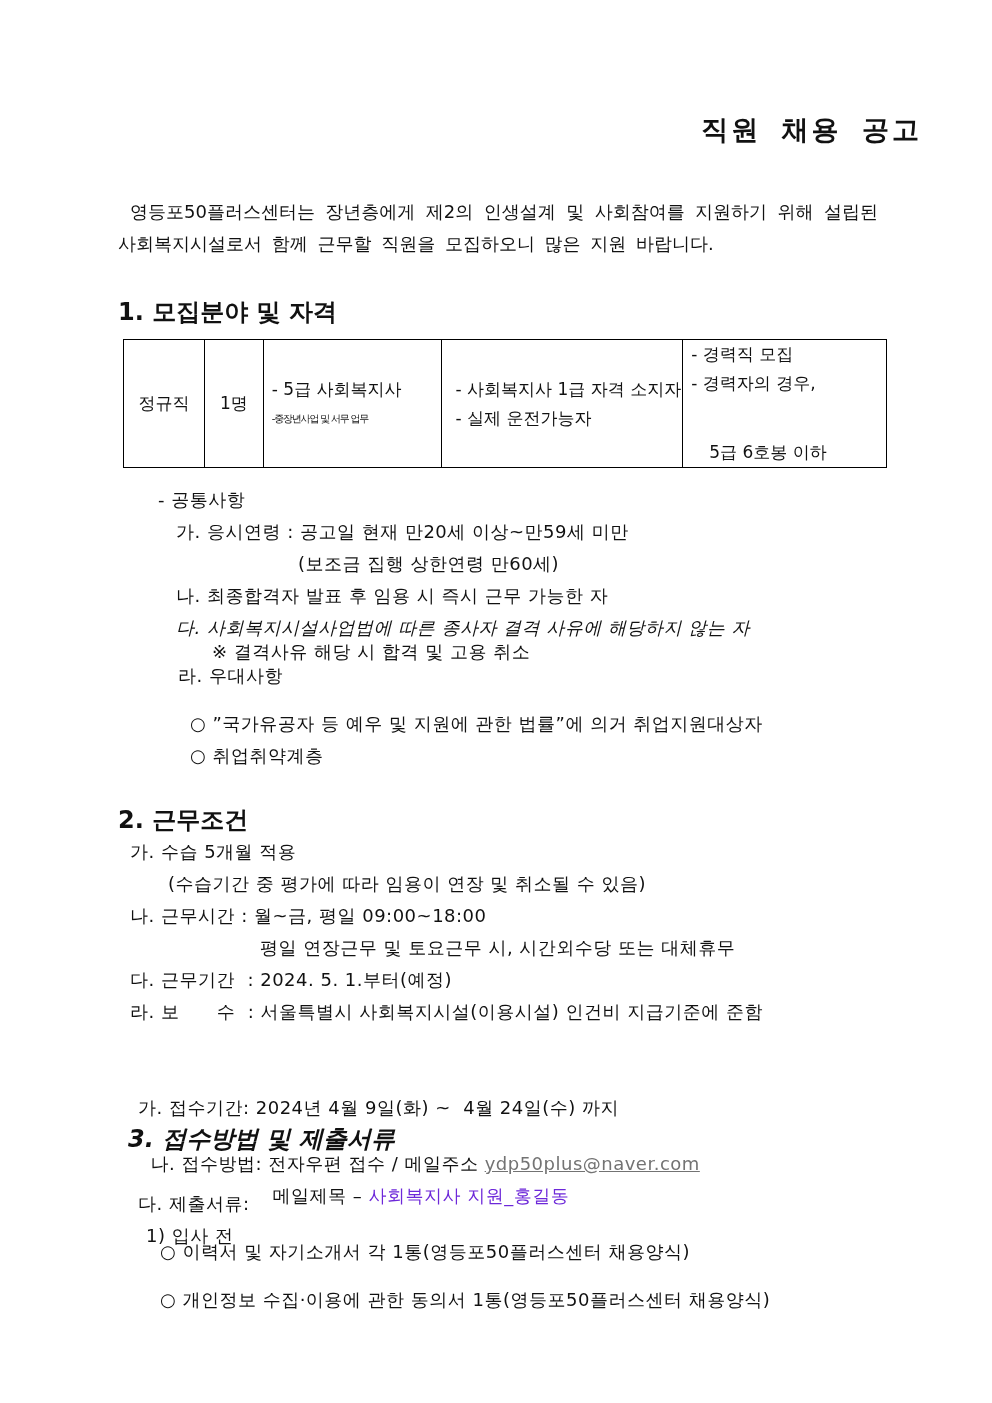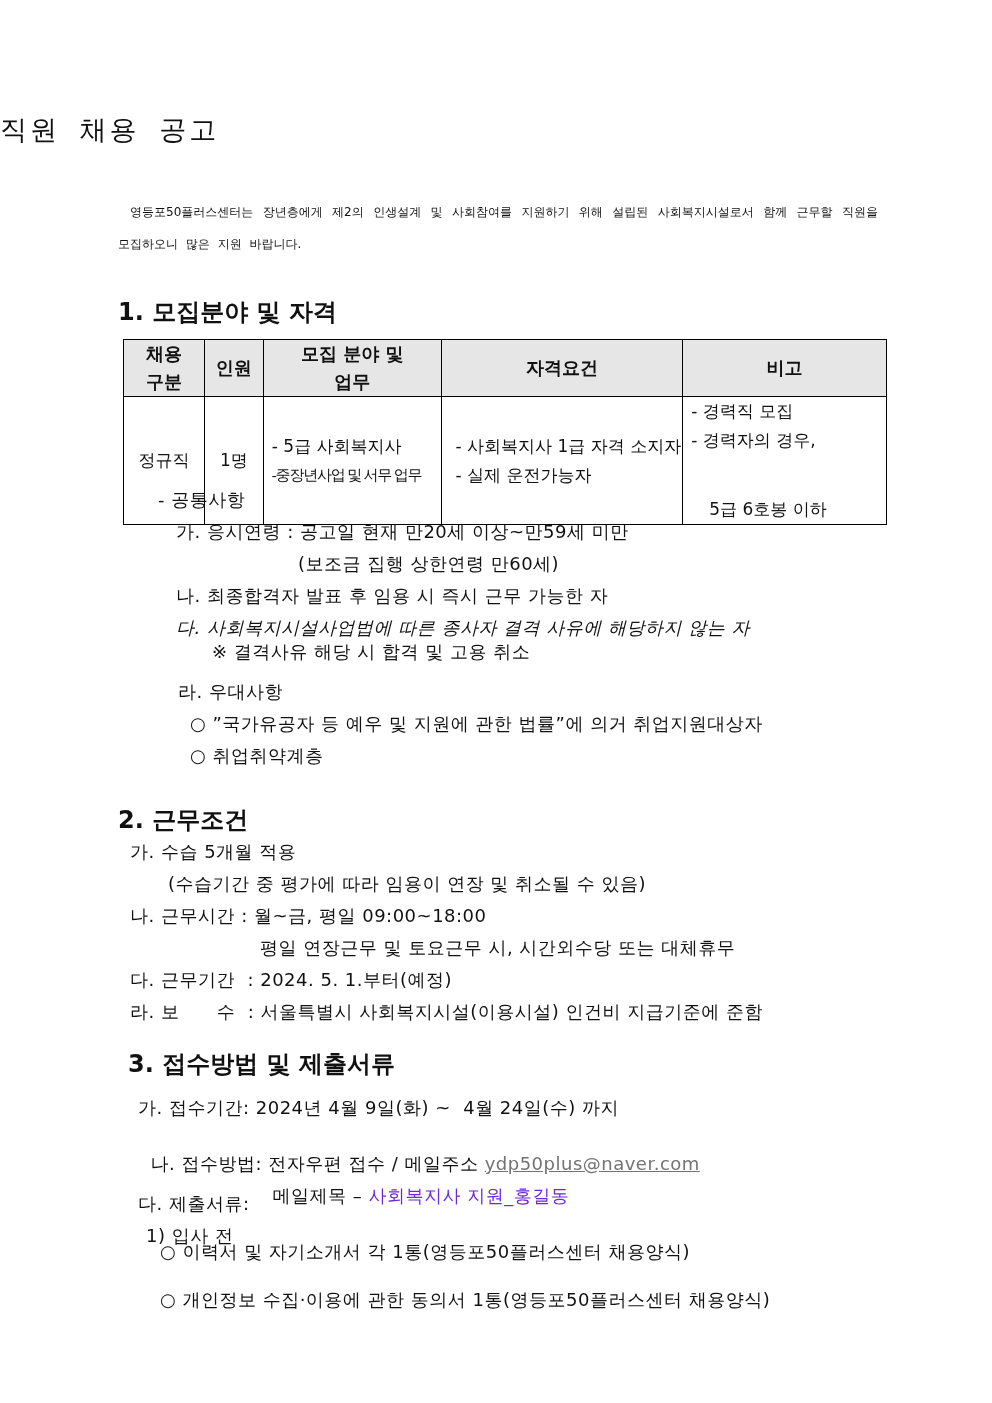--- a/index.html
+++ b/index.html
@@ -4,74 +4,55 @@
 <style>
   html, body { margin: 0; padding: 0; background: #ffffff; }
   body {
     width: 992px; height: 1403px; position: relative; overflow: hidden;
     font-family: "DejaVu Sans", "Liberation Sans", sans-serif;
     color: #111111;
   }
   .abs { position: absolute; white-space: nowrap; }
   .t { font-size: 18px; letter-spacing: 0.5px; line-height: 24px; }
   .title {
-    left: 0; width: 922px; top: 112px; text-align: left;
-    font-size: 27px; font-weight: normal; letter-spacing: 3px; word-spacing: 8px;
+    left: 0; width: 922px; top: 112px; text-align: right;
+    font-size: 27px; font-weight: bold; letter-spacing: 3px; word-spacing: 8px;
   }
-  .intro { left: 118px; width: 760px; font-size: 12px; line-height: 32px; text-align: justify; white-space: normal; word-spacing: 4px; }
+  .intro { left: 118px; width: 760px; font-size: 18px; line-height: 32px; text-align: justify; white-space: normal; word-spacing: 4px; }
   .h { font-size: 24px; font-weight: bold; line-height: 24px; }
   table.rec {
     position: absolute; left: 123px; top: 339px; width: 764px;
     border-collapse: collapse; font-size: 17px;
   }
   table.rec th, table.rec td { border: 1.5px solid #000; padding: 0; }
   table.rec th { background: #e6e6e6; height: 55px; font-weight: bold; font-size: 18px; line-height: 28px; text-align: center; }
   table.rec td { height: 90px; text-align: center; line-height: 29px; font-size: 17px; }
   table.rec td.left { text-align: left; padding-left: 8px; }
   .link-blue { color: #737373; text-decoration: underline; }
   .blue { color: #6d28d9; }
-  .cond { font-size: 15px; letter-spacing: -1.2px; font-family: Liberation Serif, serif; }
+  .cond { font-size: 10px; letter-spacing: -1.2px; }
 </style>
 </head>
 <body>
 
 <div class="abs title">직원 채용 공고</div>
 
 <div class="abs intro" style="top:196px; text-indent:12px;">영등포50플러스센터는 장년층에게 제2의 인생설계 및 사회참여를 지원하기 위해 설립된 사회복지시설로서 함께 근무할 직원을 모집하오니 많은 지원 바랍니다.</div>
 
 <div class="abs h" style="left:118px; top:300px;">1. 모집분야 및 자격</div>
 
 <table class="rec">
   <colgroup>
     <col style="width:81px">
       <col style="width:59px">
       <col style="width:178px">
       <col style="width:242px">
       <col style="width:204px">
   </colgroup>
   <tbody>
-      <tr>
-    <th>
-      <div>채용</div>
-      <div>구분</div>
-    </th>
-    <th>
-      <div>인원</div>
-    </th>
-    <th>
-      <div>모집 분야 및</div>
-      <div>업무</div>
-    </th>
-    <th>
-      <div>자격요건</div>
-    </th>
-    <th>
-      <div>비고</div>
-    </th>
-  </tr>
   <tr>
     <td>정규직</td>
     <td>1명</td>
     <td class="left">
       <div>- 5급 사회복지사</div>
       <div class="cond">-중장년사업 및 서무 업무</div>
     </td>
     <td class="left" style="padding-left:14px;margin-left:21px;">
       <div>- 사회복지사 1급 자격 소지자</div>
       <div>- 실제 운전가능자</div>
@@ -84,33 +65,33 @@
   </tr>
 </tbody>
   </table>
 
 <div class="abs t" style="left:158px; top:488px;">- 공통사항</div>
 <div class="abs t" style="left:176px; top:520px;">가. 응시연령 : 공고일 현재 만20세 이상~만59세 미만</div>
 <div class="abs t" style="left:298px; top:552px;">(보조금 집행 상한연령 만60세)</div>
 <div class="abs t" style="left:176px; top:584px;">나. 최종합격자 발표 후 임용 시 즉시 근무 가능한 자</div>
 <div class="abs t" style="left:176px; top:616px;font-style:italic;">다. 사회복지시설사업법에 따른 종사자 결격 사유에 해당하지 않는 자</div>
 <div class="abs t" style="left:212px; top:640px;">※ 결격사유 해당 시 합격 및 고용 취소</div>
-<div class="abs t" style="left:178px; top:680px;text-align:center;">라. 우대사항</div>
+<div class="abs t" style="left:178px; top:664px;text-align:center;">라. 우대사항</div>
 <div class="abs t" style="left:190px; top:712px;">○ ”국가유공자 등 예우 및 지원에 관한 법률”에 의거 취업지원대상자</div>
 <div class="abs t" style="left:190px; top:744px;">○ 취업취약계층</div>
 
 <div class="abs h" style="left:118px; top:808px;">2. 근무조건</div>
 <div class="abs t" style="left:130px; top:840px;">가. 수습 5개월 적용</div>
 <div class="abs t" style="left:168px; top:872px;">(수습기간 중 평가에 따라 임용이 연장 및 취소될 수 있음)</div>
 <div class="abs t" style="left:130px; top:904px;">나. 근무시간 : 월~금, 평일 09:00~18:00</div>
 <div class="abs t" style="left:260px; top:936px;">평일 연장근무 및 토요근무 시, 시간외수당 또는 대체휴무</div>
 <div class="abs t" style="left:130px; top:968px; white-space:pre;">다. 근무기간  : 2024. 5. 1.부터(예정)</div>
 <div class="abs t" style="left:130px; top:1000px; white-space:pre;">라. 보      수  : 서울특별시 사회복지시설(이용시설) 인건비 지급기준에 준함</div>
 
-<div class="abs h" style="left:128px; top:1052px;">3. 접수방법 및 제출서류</div>
+<div class="abs h" style="left:128px; top:1127px;font-style:italic;">3. 접수방법 및 제출서류</div>
 <div class="abs t" style="left:138px; top:1096px; white-space:pre;">가. 접수기간: 2024년 4월 9일(화) ~  4월 24일(수) 까지</div>
 <div class="abs t" style="left:138px; top:1128px; white-space:pre;">
   <span>나. 접수방법: 전자우편 접수 / 메일주소 </span><span class="link-blue">ydp50plus@naver.com</span>
 </div>
 <div class="abs t" style="left:260px; top:1160px; white-space:pre;">
   <span>메일제목 – </span><span class="blue">사회복지사 지원_홍길동</span>
 </div>
 <div class="abs t" style="left:138px; top:1192px;">다. 제출서류:</div>
 <div class="abs t" style="left:146px; top:1224px;">1) 입사 전</div>
 <div class="abs t" style="left:160px; top:1196px;margin-top:44px;">○ 이력서 및 자기소개서 각 1통(영등포50플러스센터 채용양식)</div>

